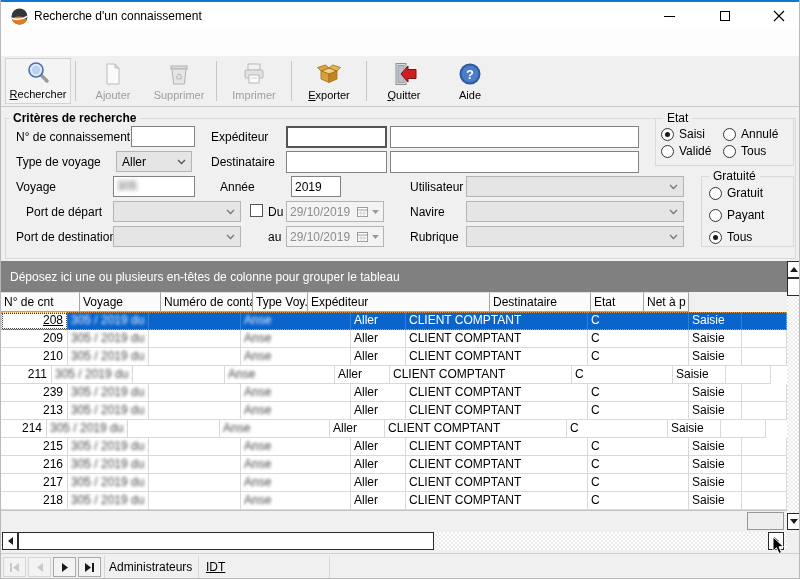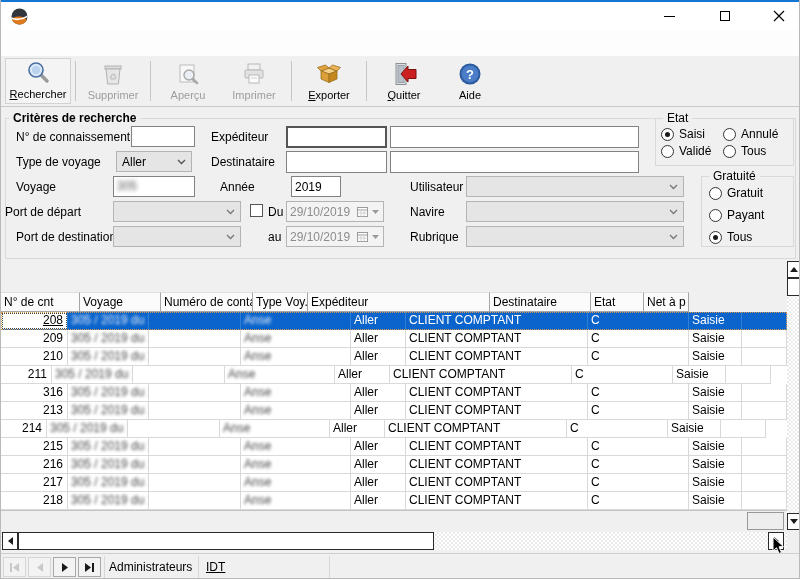--- a/index.html
+++ b/index.html
@@ -101,20 +101,21 @@
           <clipPath id="cp">
             <circle cx="8.5" cy="8.5" r="8"></circle>
           </clipPath>
         </defs>
       <circle cx="8.5" cy="8.5" r="8" fill="#31363c"></circle>
       <g clip-path="url(#cp)">
         <ellipse cx="8" cy="13" rx="8" ry="4.5" fill="#e07a1e"></ellipse>
         <path d="M0,9 Q8,13 17,7 L17,9 Q8,14 0,11 Z" fill="#ffffff"></path>
       </g>
     </svg>
+    <span class="title-text">Recherche d'un connaissement</span>
     <div class="wbtn wbtn-min">
         <span class="glyph-min"></span>
       </div>
     <div class="wbtn wbtn-max">
         <span class="glyph-max"></span>
       </div>
     <div class="wbtn wbtn-close">
       <svg width="12" height="12" viewBox="0 0 12 12">
           <path d="M1,1 L11,11 M11,1 L1,11" stroke="#000" stroke-width="1.2"></path>
         </svg>
@@ -135,38 +136,37 @@
           <circle cx="10" cy="9" r="7" fill="#dce9f8" stroke="#4a6fa5" stroke-width="1.6"></circle>
           <circle cx="10" cy="9" r="4.2" fill="#b9d2ee"></circle>
         </svg>
         </span>
       <span class="tlabel"><u>R</u>echercher</span>
     </div>
     <div class="tsep"></div>
     <div class="tbtn disabled">
       <span class="ticon">
         <svg width="24" height="24" viewBox="0 0 24 24">
+          <path d="M6,2 h8 l4,4 v16 h-12 z" fill="#fafafa" stroke="#bcbcbc"></path>
+          <path d="M14,2 l4,4 h-4 z" fill="#e3e3e3" stroke="#bcbcbc"></path>
+        </svg>
+        </span>
+      <span class="tlabel">Ajouter</span>
+    </div>
+    <div class="tbtn disabled">
+      <span class="ticon">
+        <svg width="24" height="24" viewBox="0 0 24 24">
           <rect x="4" y="4" width="16" height="3" fill="#dcdcdc" stroke="#b2b2b2"></rect>
           <path d="M5,7 h14 l-1.6,15 h-10.8 z" fill="#e6e6e6" stroke="#b2b2b2"></path>
           <text x="12" y="18" font-size="9" fill="#bdbdbd" text-anchor="middle">♻</text>
         </svg>
         </span>
       <span class="tlabel">Supprimer</span>
     </div>
     <div class="tsep"></div>
-    <div class="tbtn disabled">
-      <span class="ticon">
-        <svg width="24" height="24" viewBox="0 0 24 24">
-          <rect x="4" y="3" width="14" height="17" fill="#f8f8f8" stroke="#bcbcbc"></rect>
-          <line x1="16" y1="16.5" x2="21" y2="21" stroke="#a8a8a8" stroke-width="2.6" stroke-linecap="round"></line>
-          <circle cx="13" cy="13" r="5" fill="#e9eff5" stroke="#a8a8a8" stroke-width="1.4"></circle>
-        </svg>
-        </span>
-      <span class="tlabel">Aperçu</span>
-    </div>
     <div class="tbtn disabled">
       <span class="ticon">
         <svg width="24" height="24" viewBox="0 0 24 24">
           <rect x="6" y="2" width="12" height="6" fill="#f2f2f2" stroke="#b8b8b8"></rect>
           <rect x="3" y="8" width="18" height="8" rx="1" fill="#e2e2e2" stroke="#b8b8b8"></rect>
           <rect x="7" y="13" width="10" height="8" fill="#fcfcfc" stroke="#b8b8b8"></rect>
           <line x1="9" y1="16" x2="15" y2="16" stroke="#cfcfcf"></line>
         </svg>
         </span>
       <span class="tlabel">Imprimer</span>
@@ -243,21 +243,21 @@
     <span class="lbl" style="left:409px;top:73px;">Utilisateur</span>
     <div class="combo" style="left:465px;top:69px;width:218px;height:21px;">
       <span class="cval"></span>
       <span class="chev">
           <svg width="9" height="6" viewBox="0 0 9 6">
             <polyline points="1,1 4.5,4.5 8,1" fill="none" stroke="#777" stroke-width="1.3"></polyline>
           </svg>
         </span>
     </div>
 
-    <span class="lbl" style="left:4px;top:98px;">Port de départ</span>
+    <span class="lbl" style="left:25px;top:98px;">Port de départ</span>
     <div class="combo" style="left:112px;top:94px;width:128px;height:21px;">
       <span class="cval"></span>
       <span class="chev">
           <svg width="9" height="6" viewBox="0 0 9 6">
             <polyline points="1,1 4.5,4.5 8,1" fill="none" stroke="#777" stroke-width="1.3"></polyline>
           </svg>
         </span>
     </div>
     <span class="checkbox" style="left:249px;top:97px;"></span>
     <span class="lbl" style="left:267px;top:98px;">Du</span>
@@ -347,20 +347,21 @@
     <div class="radio-item" style="left:708px;top:101px;">
       <span class="radio"></span>
         <span>Payant</span>
     </div>
     <div class="radio-item" style="left:708px;top:123px;">
       <span class="radio on"></span>
         <span>Tous</span>
     </div>
   </div>
 
+  <div class="grouphint">Déposez ici une ou plusieurs en-têtes de colonne pour grouper le tableau</div>
   <div class="grid-header">
       <div class="hcell" style="width: 79px;">N° de cnt</div>
       <div class="hcell" style="width: 81px;">Voyage</div>
       <div class="hcell" style="width: 92px;">Numéro de contair</div>
       <div class="hcell" style="width: 55px;">Type Voy.</div>
       <div class="hcell" style="width: 182px;">Expéditeur</div>
       <div class="hcell" style="width: 101px;">Destinataire</div>
       <div class="hcell" style="width: 53px;">Etat</div>
       <div class="hcell" style="width: 45px;">Net à p</div>
     </div>
@@ -403,21 +404,21 @@
         <div class="gcell" style="width: 81px;"><span class="blurcell">305 / 2019 du 1</span></div>
         <div class="gcell" style="width: 92px;"></div>
         <div class="gcell" style="width: 110px;"><span class="blurcell">Anse</span></div>
         <div class="gcell" style="width: 55px;">Aller</div>
         <div class="gcell" style="width: 182px;">CLIENT COMPTANT</div>
         <div class="gcell" style="width: 101px;">C</div>
         <div class="gcell" style="width: 53px;">Saisie</div>
         <div class="gcell" style="width: 45px;"></div>
       </div>
       <div class="grow">
-        <div class="gcell num" style="width: 67px;">316</div>
+        <div class="gcell num" style="width: 67px;">239</div>
         <div class="gcell" style="width: 81px;"><span class="blurcell">305 / 2019 du 1</span></div>
         <div class="gcell" style="width: 92px;"></div>
         <div class="gcell" style="width: 110px;"><span class="blurcell">Anse</span></div>
         <div class="gcell" style="width: 55px;">Aller</div>
         <div class="gcell" style="width: 182px;">CLIENT COMPTANT</div>
         <div class="gcell" style="width: 101px;">C</div>
         <div class="gcell" style="width: 53px;">Saisie</div>
         <div class="gcell" style="width: 45px;"></div>
       </div>
       <div class="grow">

